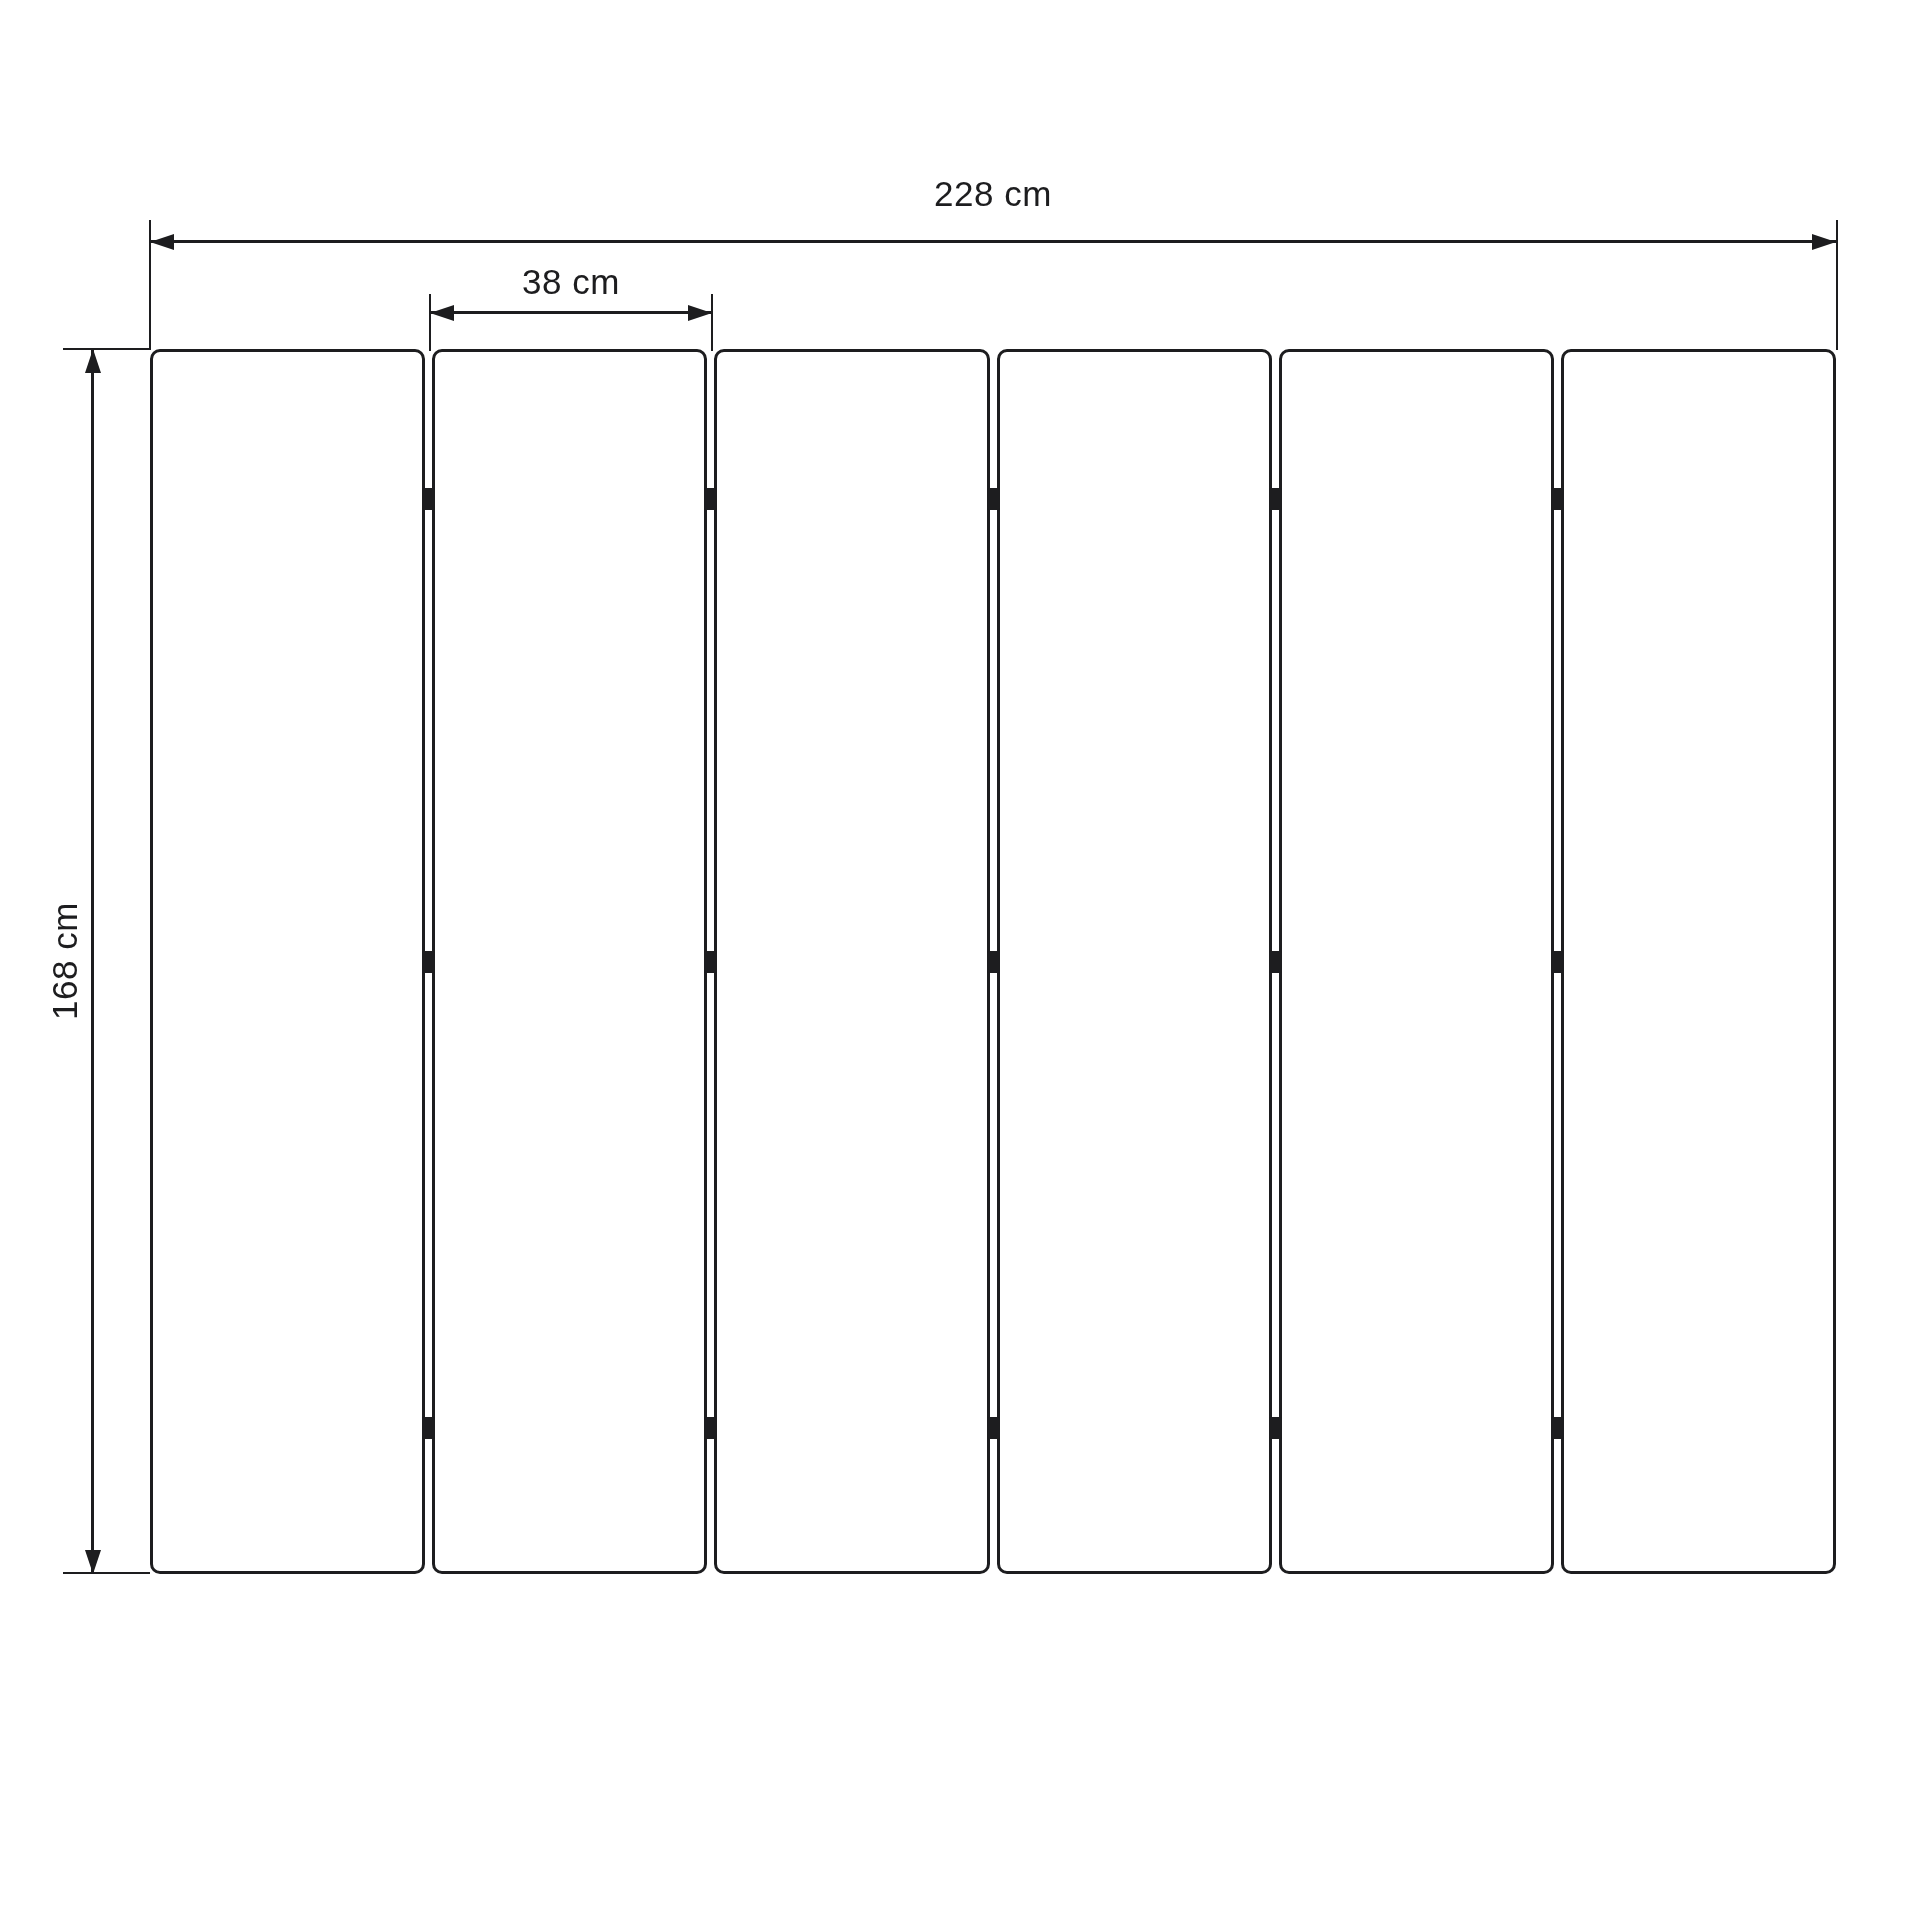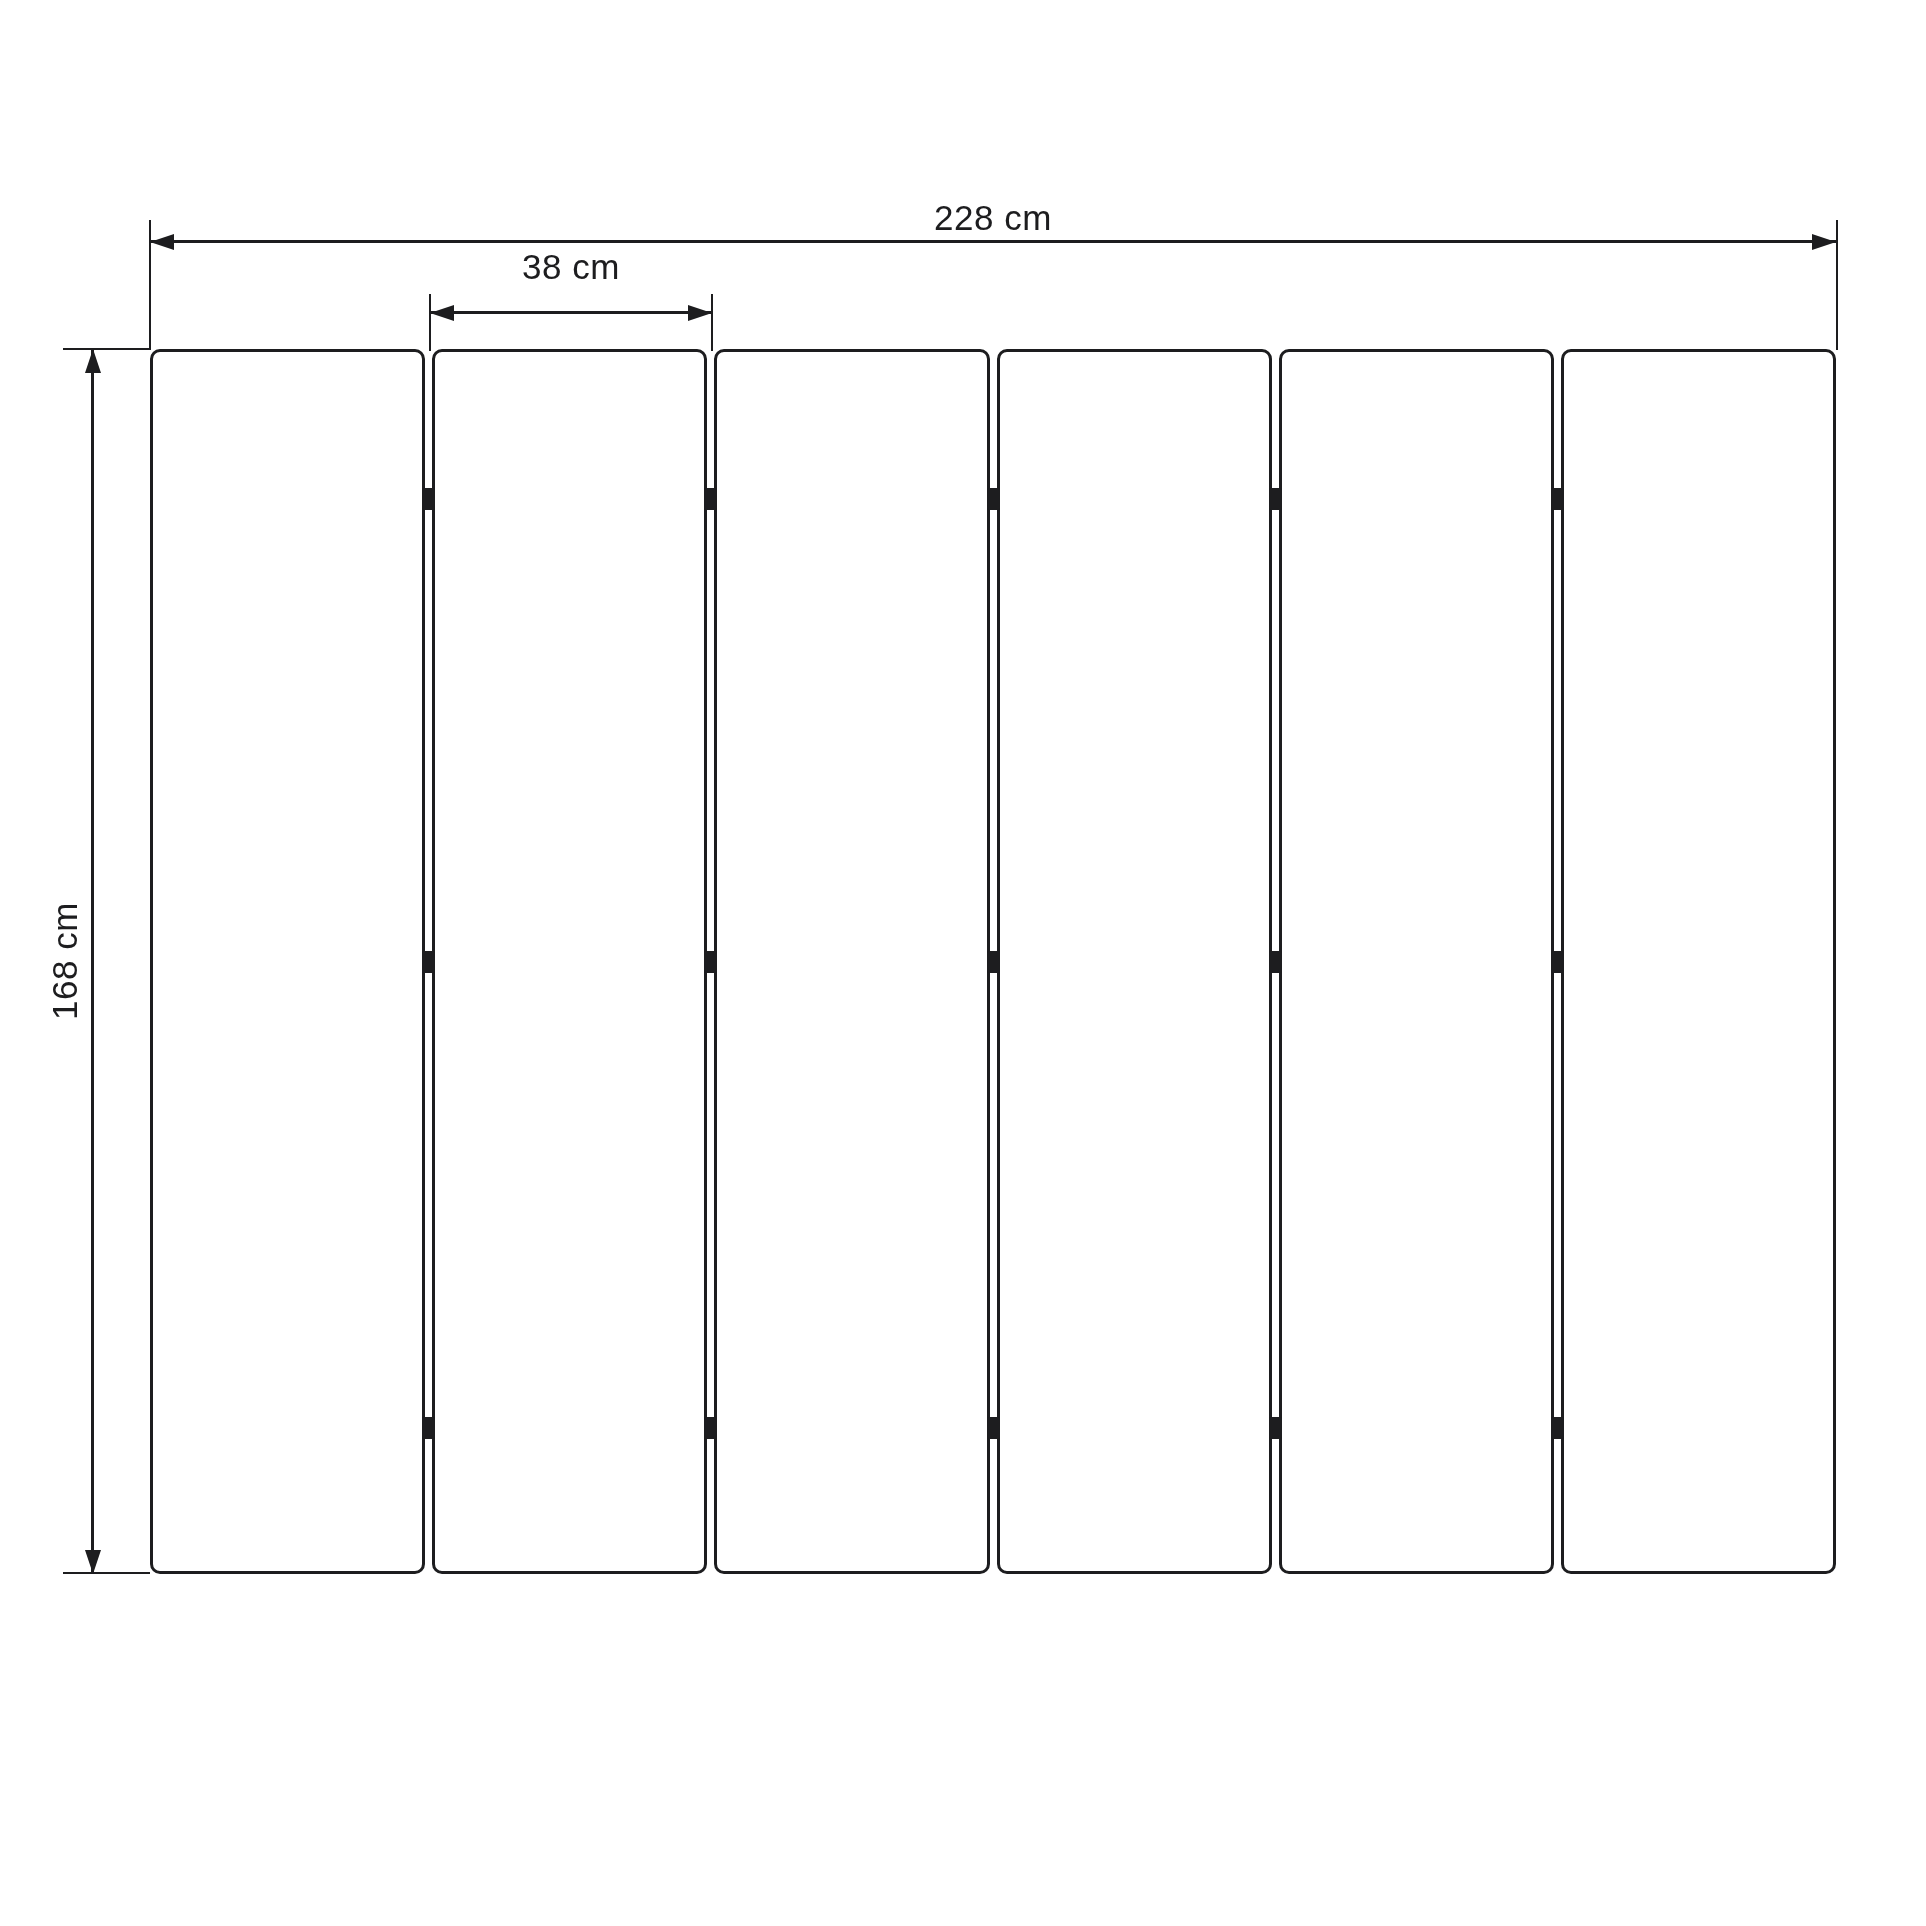--- a/index.html
+++ b/index.html
@@ -19,22 +19,22 @@
   
   .dim-label{
     position:absolute;
     font-size:35px;
     line-height:36px;
     letter-spacing:0.5px;
     color:var(--line);
     text-align:center;
     white-space:nowrap;
   }
-  .dim-label-total{left:150px;top:200px;width:1686px;}
-  .dim-label-panel{left:430px;top:249px;width:282px;}
+  .dim-label-total{left:150px;top:176px;width:1686px;}
+  .dim-label-panel{left:430px;top:264px;width:282px;}
   .dim-label-height{
     left:-36px;top:943px;width:202px;height:36px;
     transform:rotate(-90deg);
   }
 
   
   .dim-line{position:absolute;background:var(--line);}
   .dim-total-line{left:150px;top:240px;width:1686px;height:3px;}
   .dim-panel-line{left:430px;top:311px;width:282px;height:3px;}
   .dim-height-line{left:91px;top:349px;width:3px;height:1225px;}

